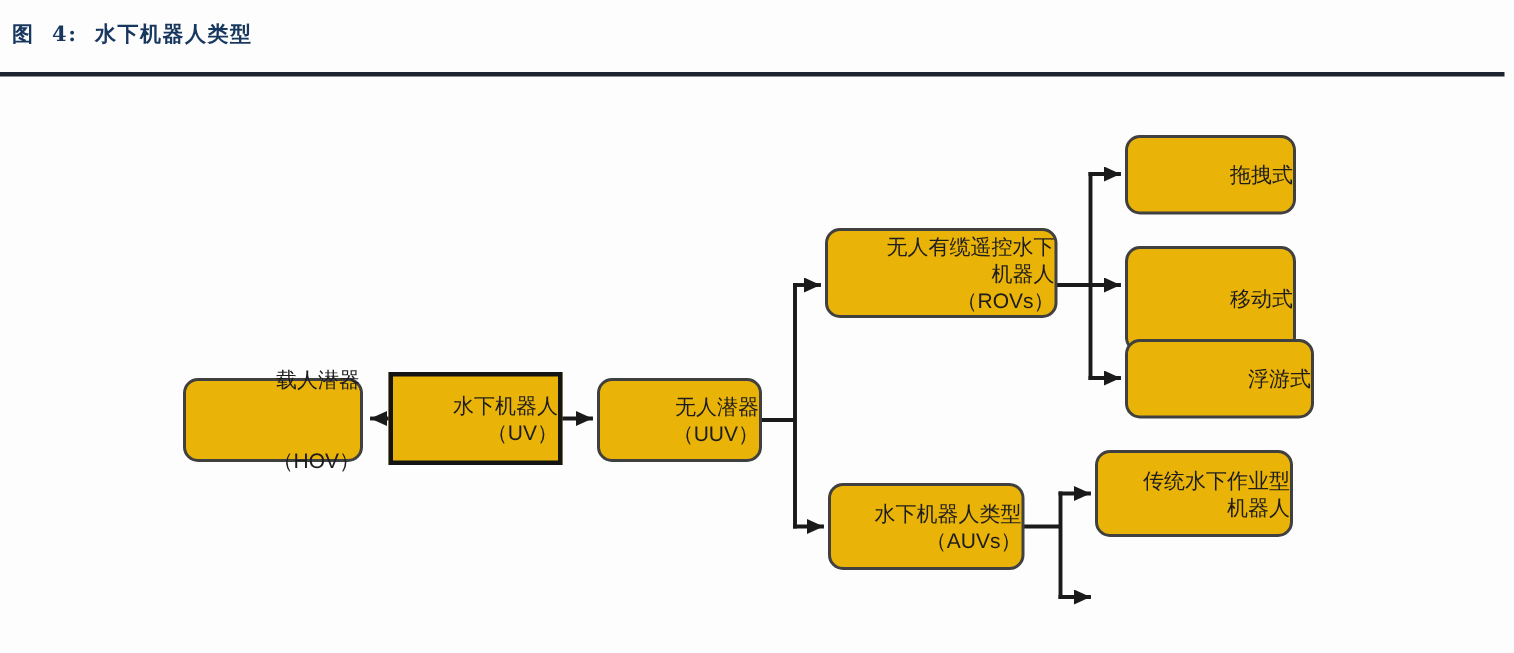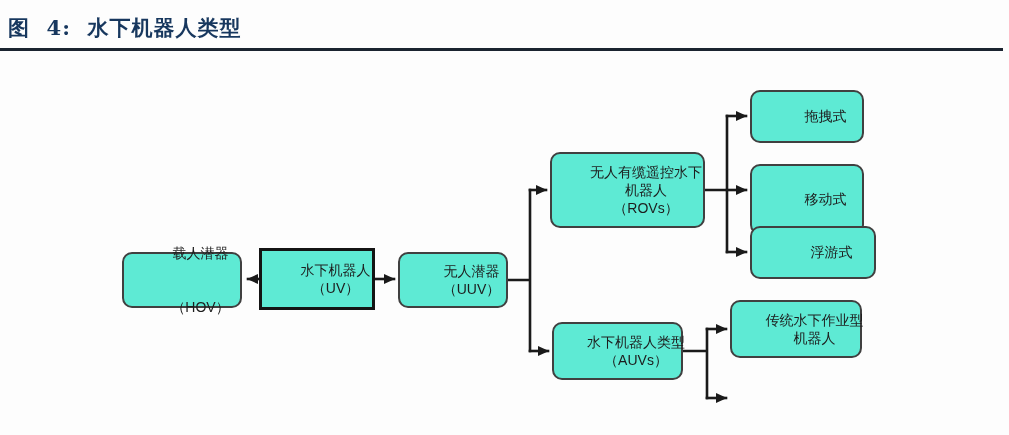--- a/index.html
+++ b/index.html
@@ -13,21 +13,21 @@
     height: 435px;
     background: var(--bg, #fdfdfd);
     overflow: hidden;
   }
   .figure-title {
     position: absolute;
     left: 8px;
     top: 14px;
     margin: 0;
     font-family: "DejaVu Serif", "Liberation Serif", serif;
-    font-size: 21px;
+    font-size: 14px;
     font-weight: bold;
     color: var(--title-color, #17375e);
     white-space: pre;
     letter-spacing: 1px;
   }
   .title-rule {
     position: absolute;
     left: 0;
     top: 48px;
     width: 1003px;
@@ -40,41 +40,41 @@
     top: 0;
     width: 1009px;
     height: 435px;
     pointer-events: none;
   }
   .node {
     position: absolute;
     box-sizing: border-box;
     display: flex;
     flex-direction: column;
-    align-items: center;
+    align-items: flex-end;
     justify-content: center;
-    background: #5eead4;
+    background: #eab308;
     border: 2px solid var(--box-border, #404040);
     border-radius: 10px;
     color: var(--node-text, #1d1d1d);
     font-size: 14px;
     line-height: 1.3;
     text-align: center;
     padding-left: 37px;
   }
   .node span { display: block; white-space: nowrap; }
   .node.root {
     border: 3px solid var(--root-border, #141414);
     border-radius: 0;
   }
   
   #node-hov         { left: 122px; top: 252px; width: 120px; height: 56px; gap: 36px; }
   #node-uv          { left: 259px; top: 248px; width: 116px; height: 62px; }
   #node-uuv         { left: 398px; top: 252px; width: 110px; height: 56px; }
-  #node-rov         { left: 550px; top: 152px; width: 155px; height: 76px; }
+  #node-rov         { left: 550px; top: 152px; width: 155px; height: 60px; }
   #node-auv         { left: 552px; top: 322px; width: 131px; height: 58px; }
   #node-towed       { left: 750px; top: 90px;  width: 114px; height: 53px; }
   #node-mobile      { left: 750px; top: 164px; width: 114px; height: 71px; }
   #node-floating    { left: 750px; top: 226px; width: 126px; height: 53px; }
   #node-traditional { left: 730px; top: 300px; width: 132px; height: 58px; }
   #node-bionic      { left: 730px; top: 371px; width: 132px; height: 54px; }
   .edge {
     stroke: var(--line-color, #1a1a1a);
     stroke-width: 2.6;
     fill: none;

